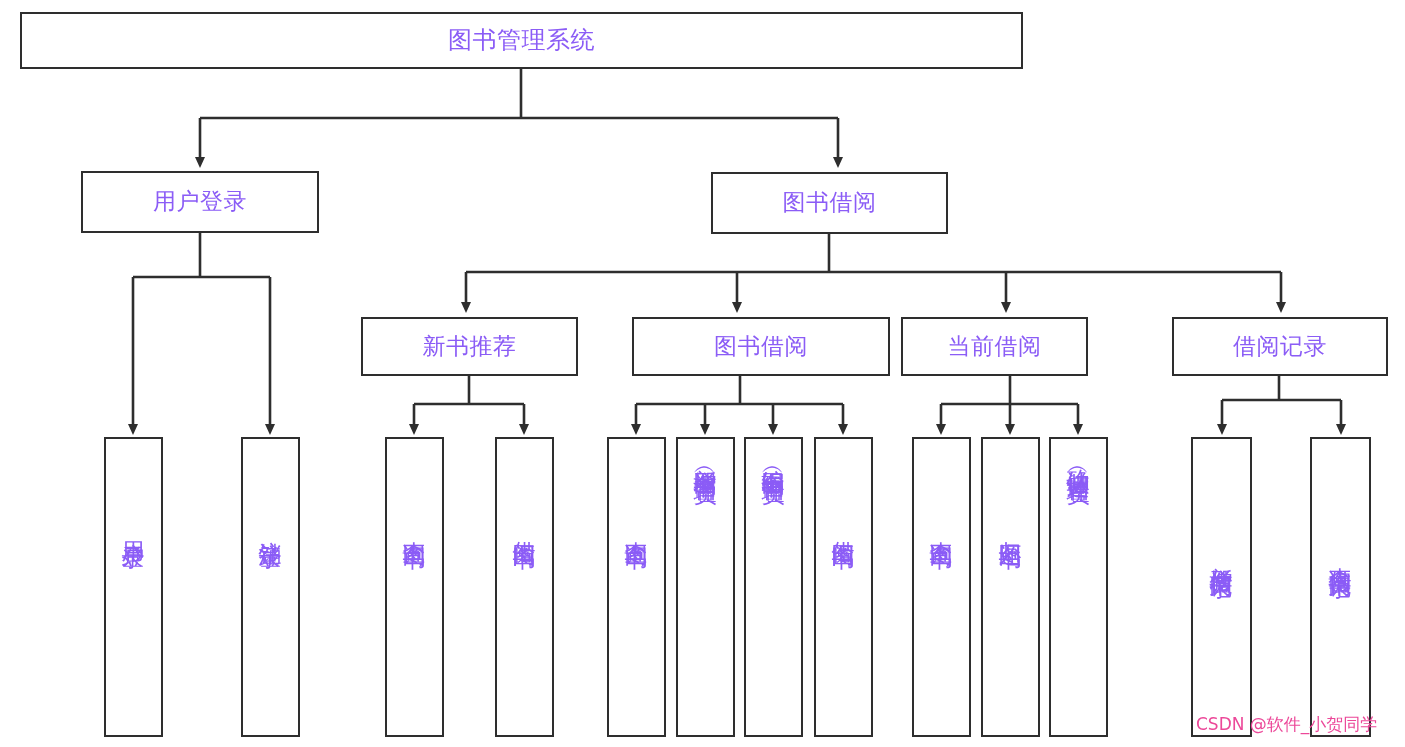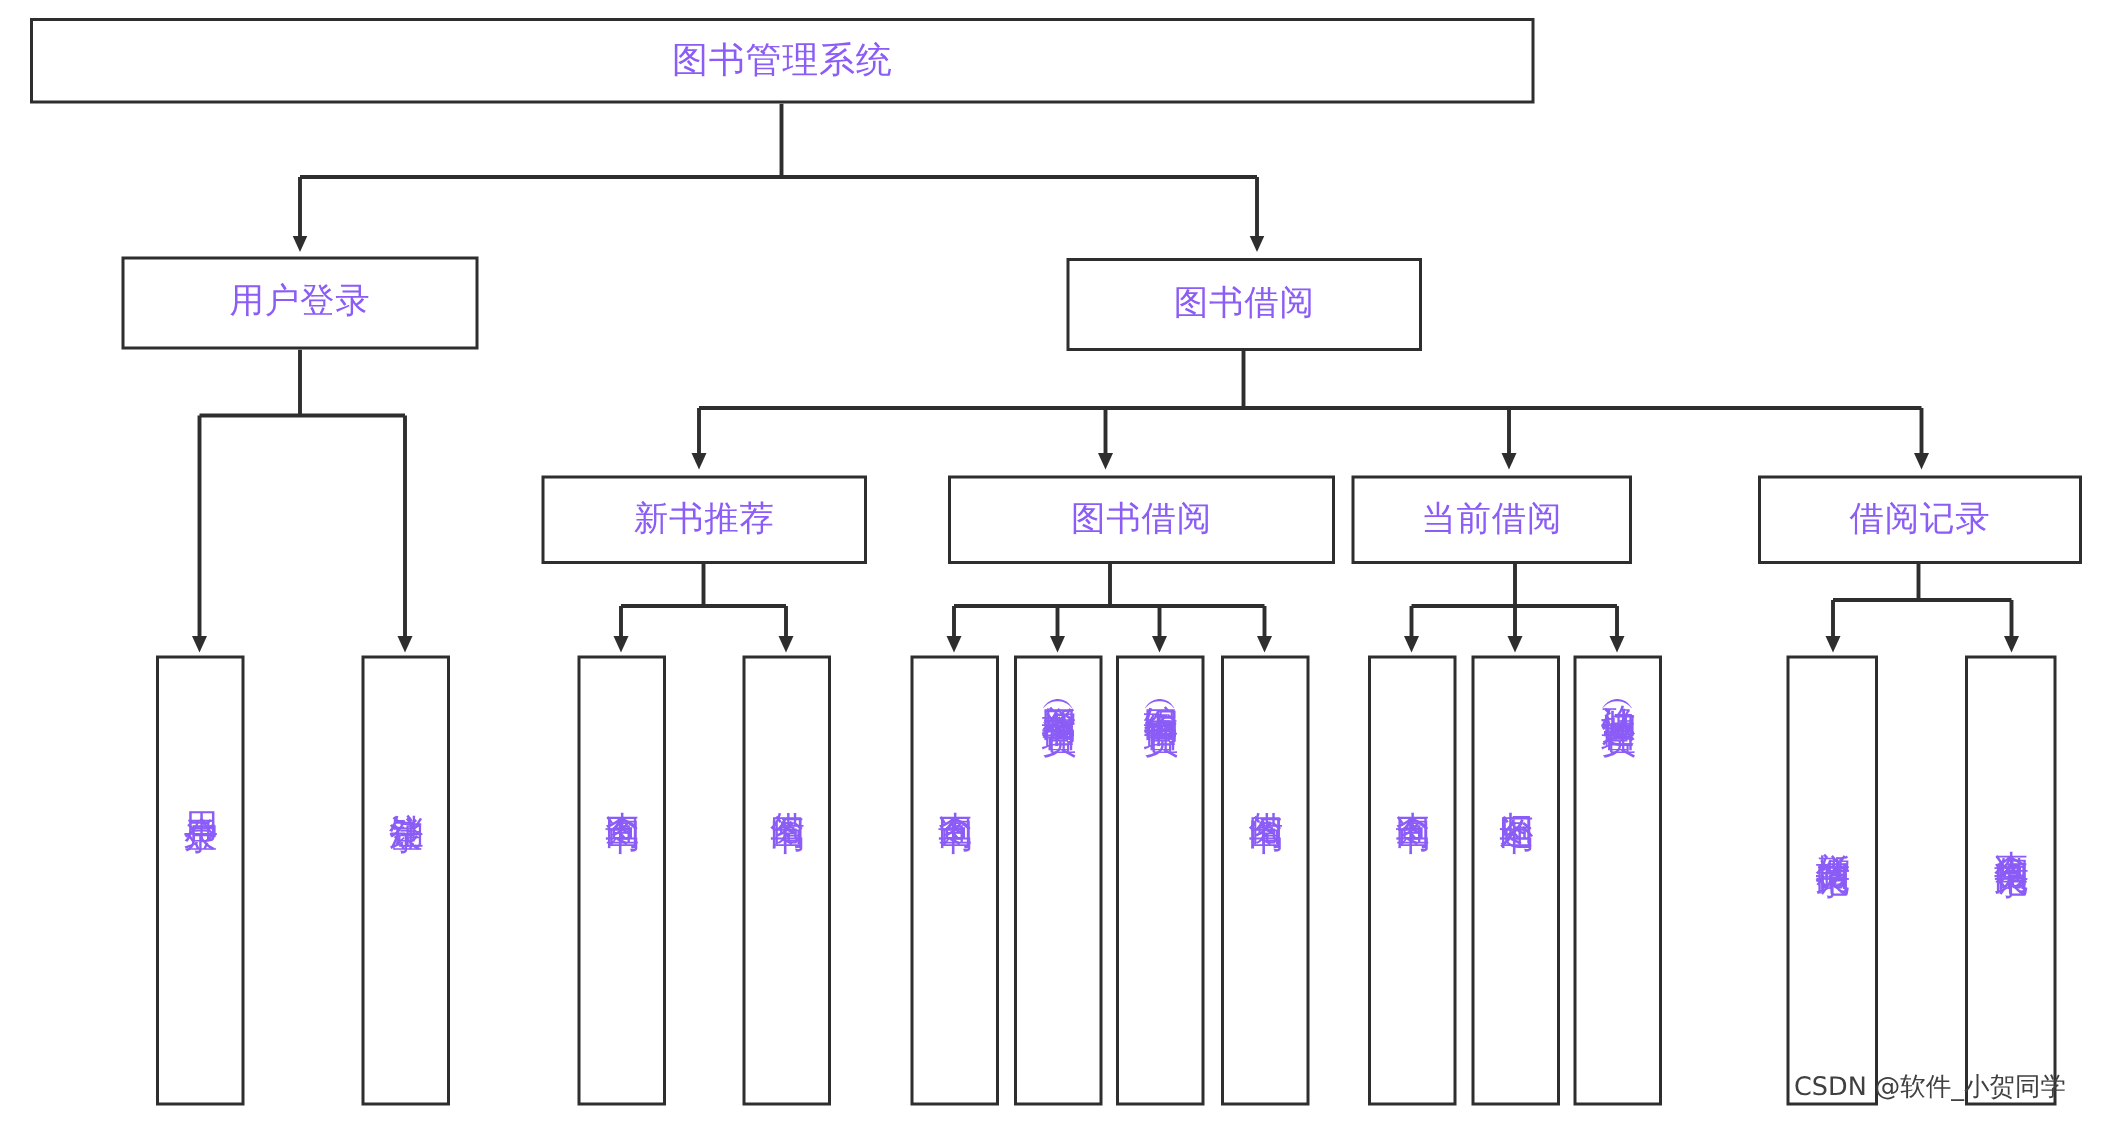--- a/index.html
+++ b/index.html
@@ -70,21 +70,21 @@
     padding-top: 6px;
   }
   .node.v.rec .node-label {
     padding-top: 104px;
   }
   #watermark {
     position: absolute;
     left: 1196px;
     top: 713px;
     font-size: 17px;
-    color: #404040;
+    color: #ec4899;
     white-space: nowrap;
     z-index: 5;
     font-family: "DejaVu Sans", "Liberation Sans", sans-serif;
   }
 </style>
 </head>
 <body>
 
 <div id="canvas">
 

